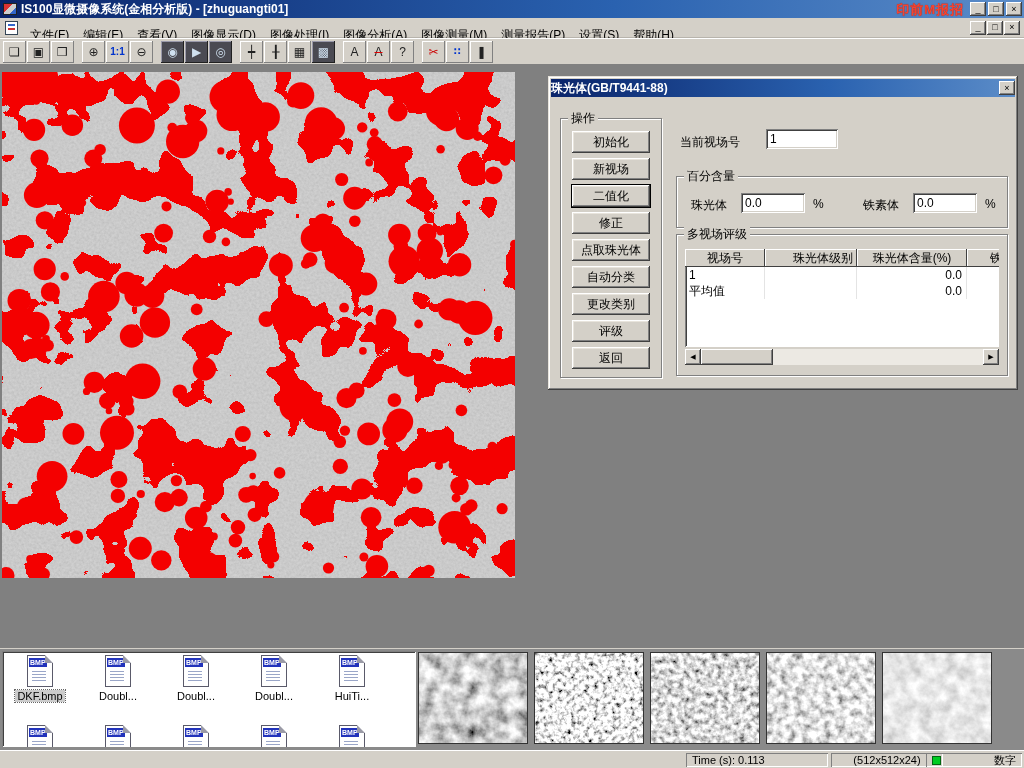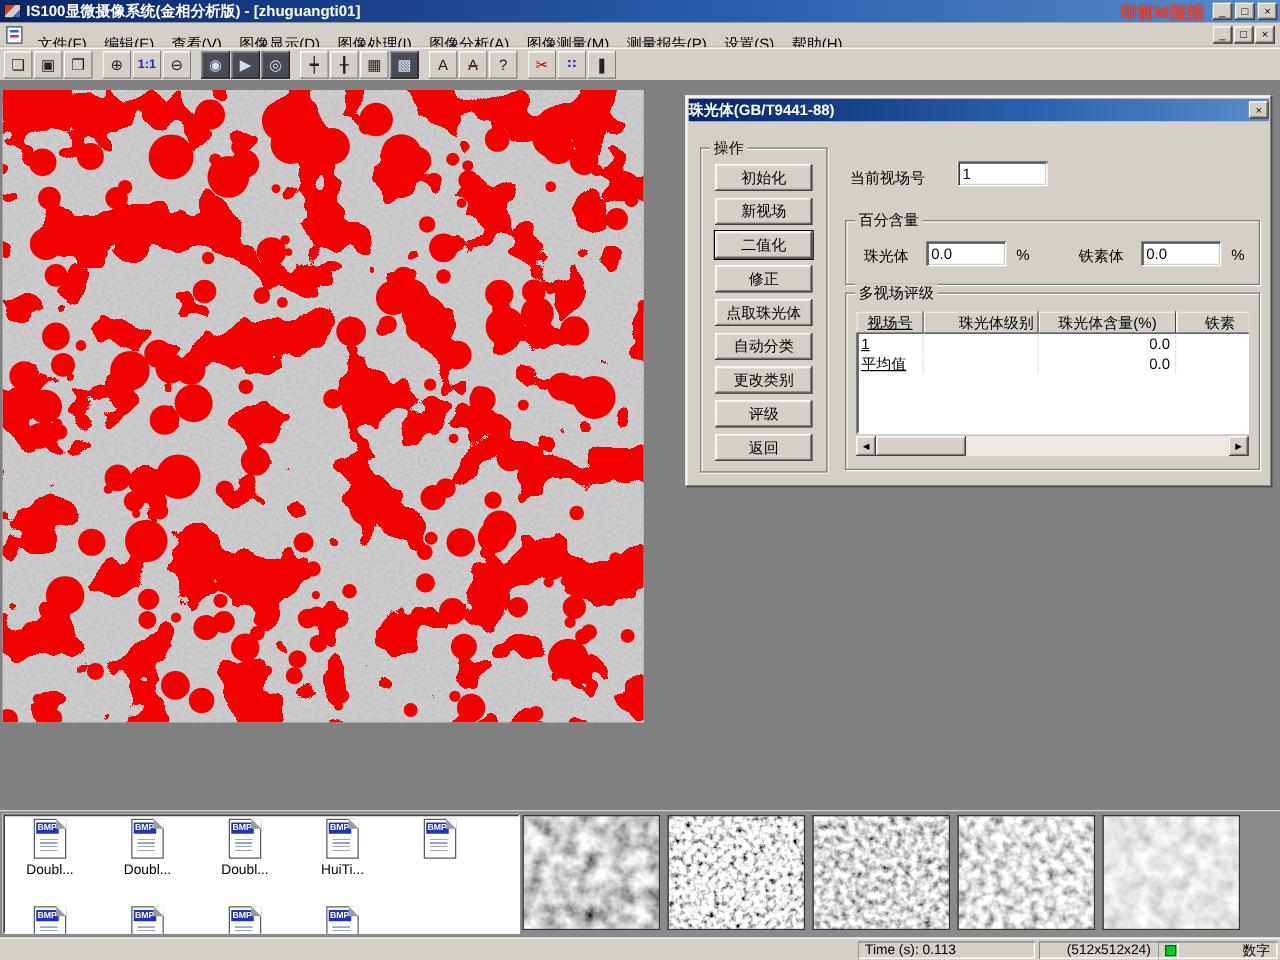--- a/index.html
+++ b/index.html
@@ -69,21 +69,21 @@
   #percent-group{left:128px;top:100px;width:332px;height:52px;}
   #table-group{left:128px;top:158px;width:332px;height:142px;}
   .mtable{position:absolute;left:8px;top:14px;width:314px;height:98px;background:#fff;overflow:hidden;
     box-shadow:inset 1px 1px 0 #808080,inset -1px -1px 0 #fff,inset 2px 2px 0 #404040,inset -2px -2px 0 #fff;}
   .thead{display:flex;height:18px;}
   .th{flex:0 0 auto;background:#d4d0c8;display:flex;align-items:center;justify-content:center;
     white-space:nowrap;overflow:hidden;font-size:12px;
     box-shadow:inset -1px -1px 0 #404040,inset 1px 1px 0 #fff;}
   .trow{display:flex;height:16px;}
   .tc{flex:0 0 auto;font-size:12px;padding:0 4px;border-right:1px solid #e4e4e4;white-space:nowrap;overflow:hidden;line-height:16px;}
-  .c0{width:54px;text-decoration:underline;}.c1{width:92px;padding-left:24px;}.c2{width:110px;}.c3{width:70px;}
+  .c0{width:80px;}.c1{width:92px;padding-left:24px;}.c2{width:110px;}.c3{width:70px;}
   .tc.c2{text-align:right;}
   .hscroll{position:absolute;left:8px;top:114px;width:314px;height:16px;background:#ece9e3;display:flex;}
   .sbtn{width:16px;height:16px;display:flex;align-items:center;justify-content:center;font-size:7px;
     background:#d4d0c8;border:none;font-family:inherit;
     box-shadow:inset -1px -1px 0 #404040,inset 1px 1px 0 #fff,inset -2px -2px 0 #808080;}
   .sthumb{width:72px;height:16px;background:#d4d0c8;
     box-shadow:inset -1px -1px 0 #404040,inset 1px 1px 0 #fff,inset -2px -2px 0 #808080;}
 
   
   .bottom{position:absolute;left:0;top:648px;width:1024px;height:102px;background:#8a8a8a;border-top:1px solid #d4d0c8;}
@@ -539,20 +539,27 @@
       <span class="sthumb"></span>
       <span style="flex:1"></span>
       <button class="sbtn">▶</button>
     </div>
   </div>
 </div>
 
 <div class="bottom">
   <div class="filebrowser">
 
+      <div class="file-item selected">
+        <span class="bmp-icon">
+          <span class="bmp-badge">BMP</span>
+          <span class="bmp-lines"></span>
+        </span>
+        <span class="file-name">DKF.bmp</span>
+      </div>
 
       <div class="file-item">
         <span class="bmp-icon">
           <span class="bmp-badge">BMP</span>
           <span class="bmp-lines"></span>
         </span>
         <span class="file-name">Doubl...</span>
       </div>
 
       <div class="file-item">

